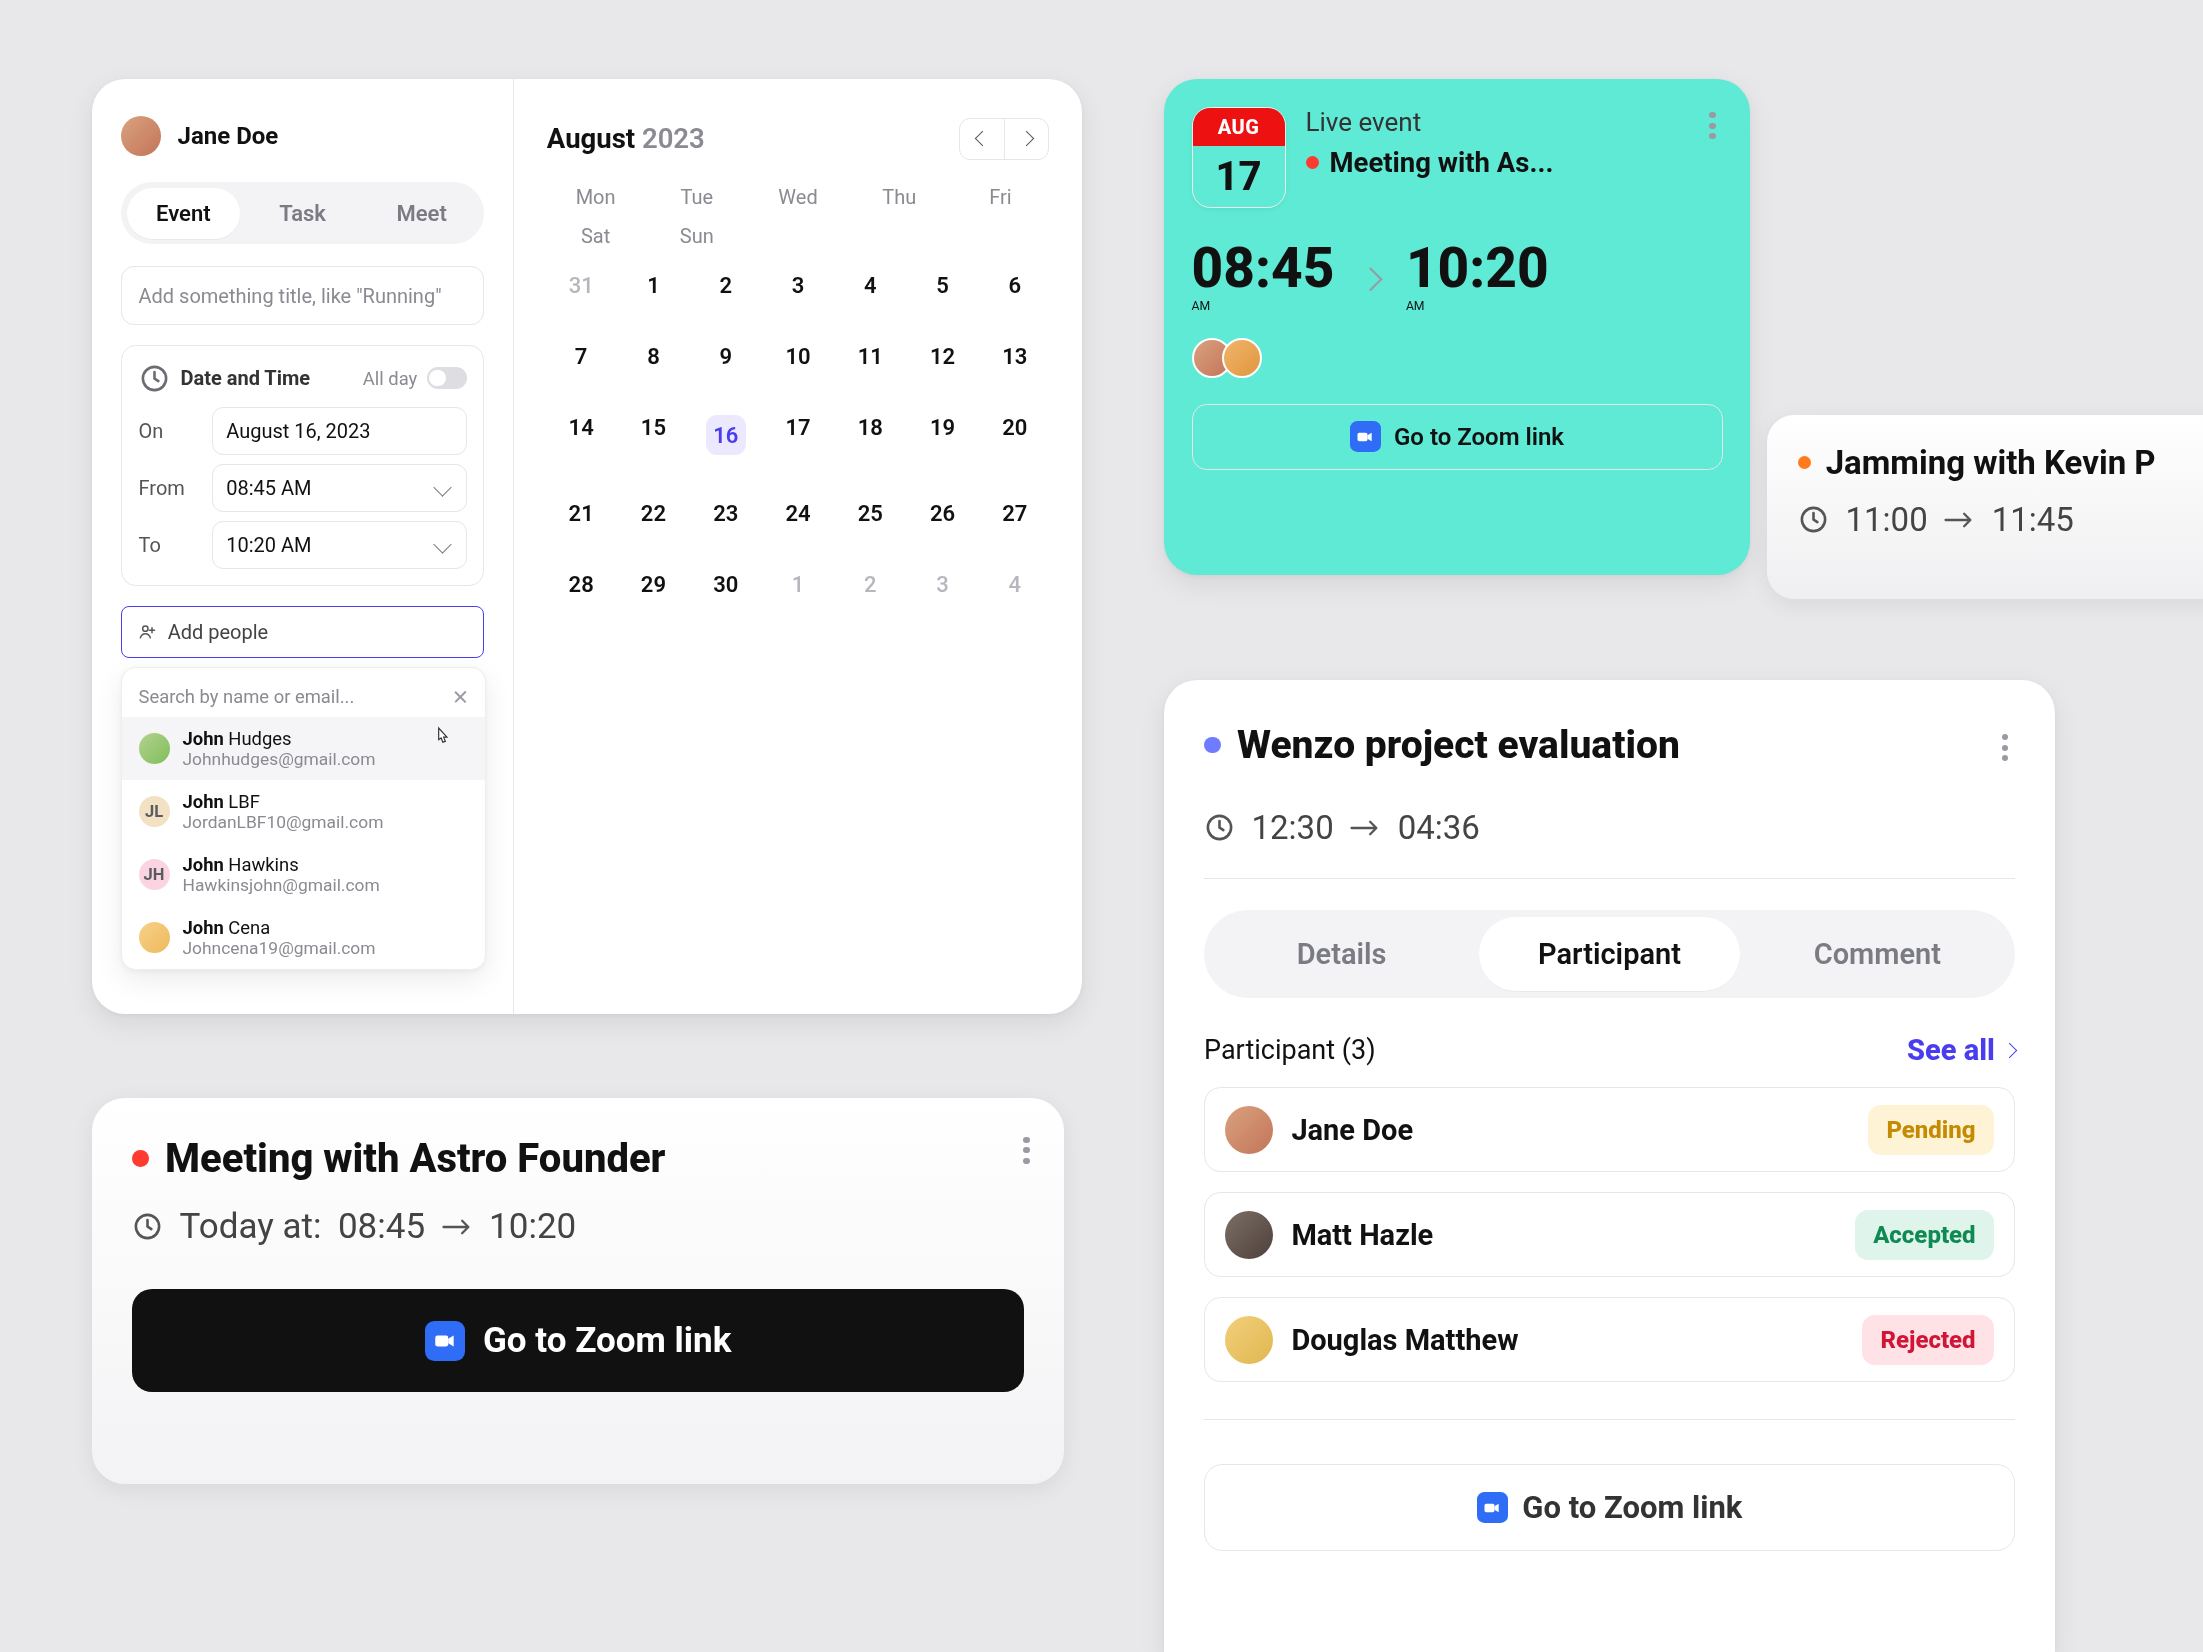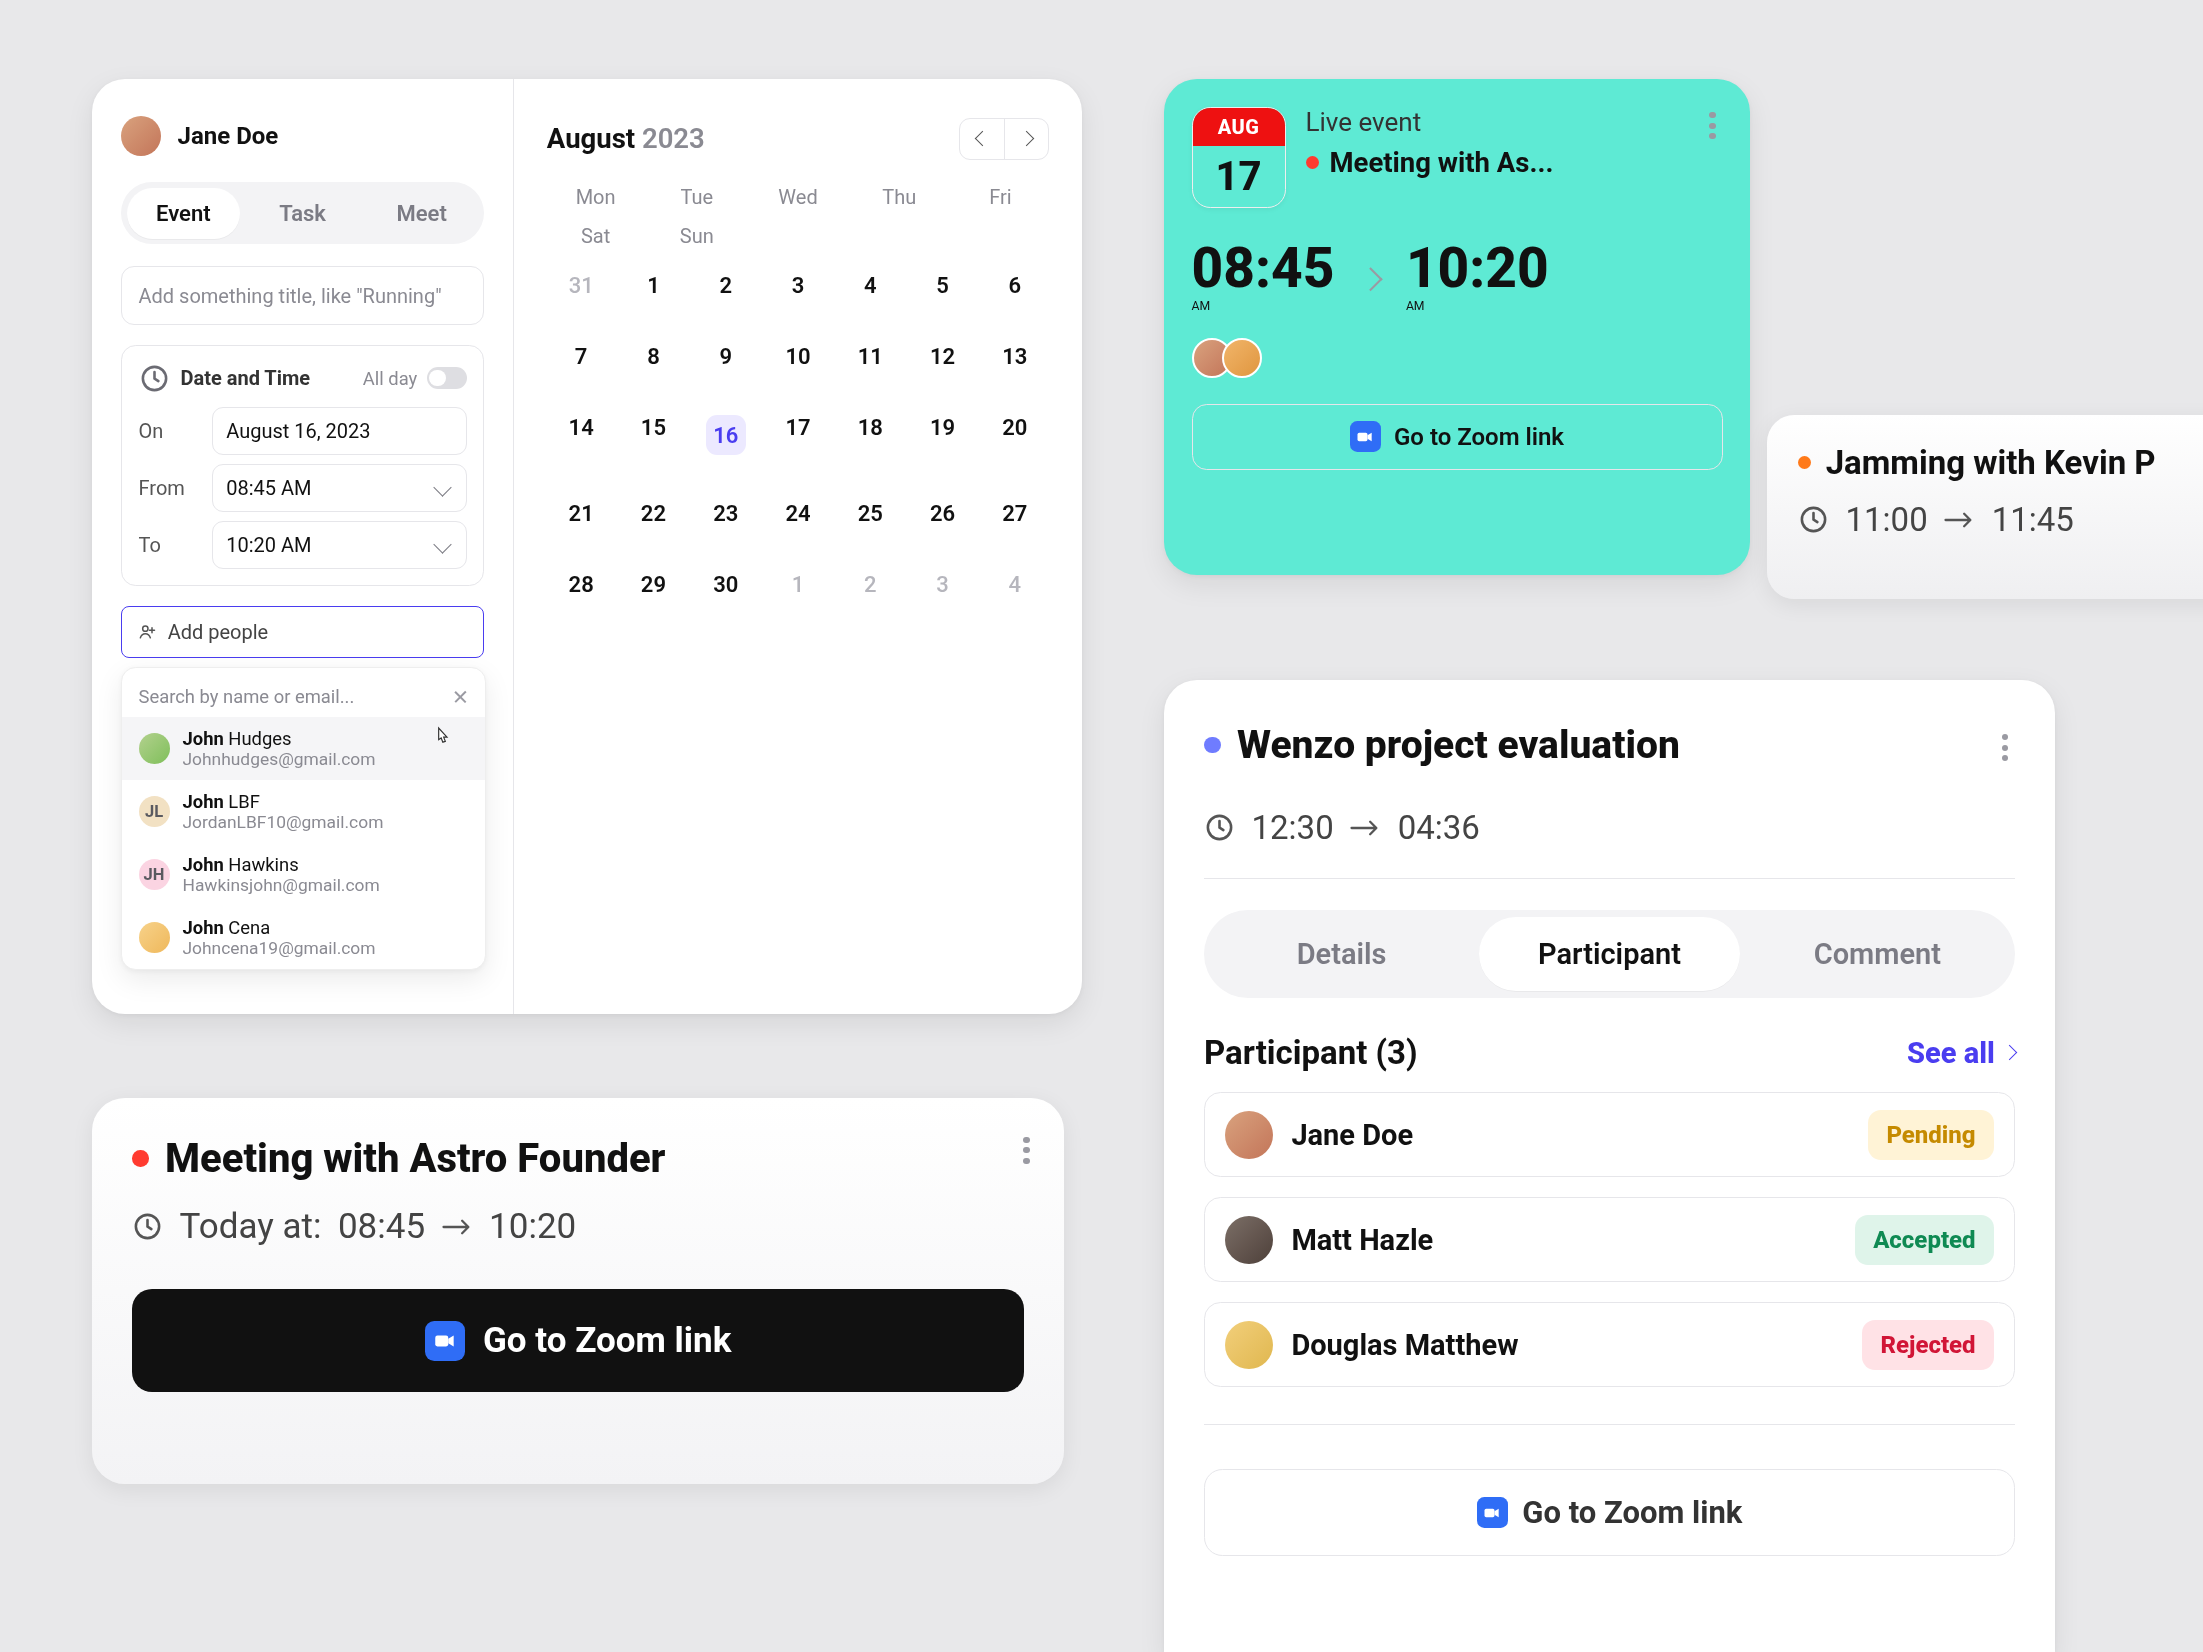--- a/index.html
+++ b/index.html
@@ -168,21 +168,21 @@
     padding:42px 40px 0 40px;height:973px
   }
   .detail .head{display:flex;align-items:center;gap:16.5px;font-size:39px;font-weight:800}
   .detail .kebab{margin-left:auto}
   .detail .timeline{display:flex;align-items:center;gap:16.5px;margin-top:40px;font-size:33px;color:#444}
   .hr{height:0.9px;background:var(--border);margin:31px 0}
   .tabs2{display:flex;background:var(--soft);border-radius:917px;padding:7.3px;gap:7.3px}
   .tabs2 .t{flex:1;text-align:center;padding:20px 9.2px;border-radius:917px;font-size:29px;color:#7b7b84;font-weight:600}
   .tabs2 .t.active{background:#fff;color:#111;box-shadow:0 0.9px 0 rgba(0,0,0,.04)}
   .part-head{display:flex;align-items:center;justify-content:space-between;margin-top:35px}
-  .part-head .pt{font-size:33px;font-weight:700}
+  .part-head .pt{font-size:27px;font-weight:400}
   .see-all{color:var(--accent);font-weight:800;font-size:29px;display:flex;align-items:center;gap:9.2px}
   .see-all .chev{border-color:var(--accent)}
   .p-row{
     display:flex;align-items:center;gap:18.4px;border:0.9px solid var(--border);border-radius:16.5px;
     padding:16.5px 20px;margin-top:20px
   }
   .p-row .name{font-size:29px;font-weight:700}
   .badge{margin-left:auto;padding:11px 18.4px;border-radius:13px;font-weight:800;font-size:24px}
   .badge.pending{background:#fff3d6;color:#c58a00}
   .badge.accepted{background:#dff4ea;color:#0f8a53}

